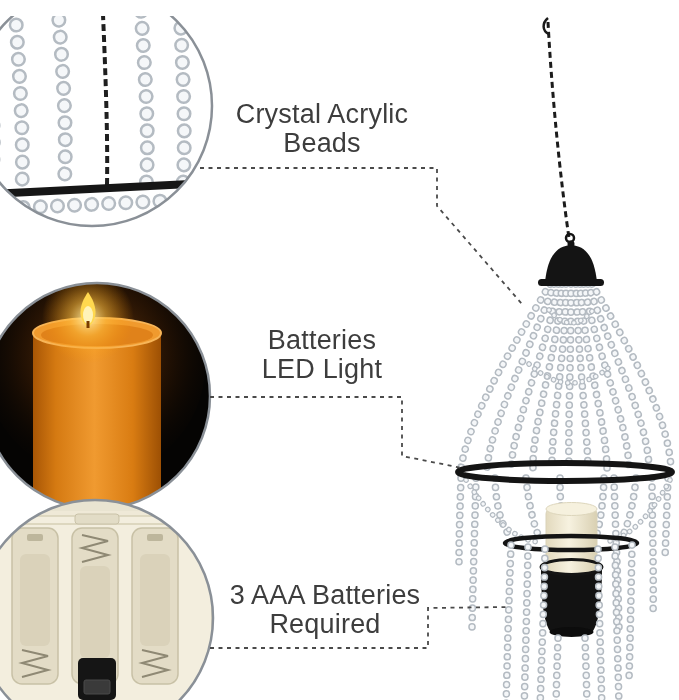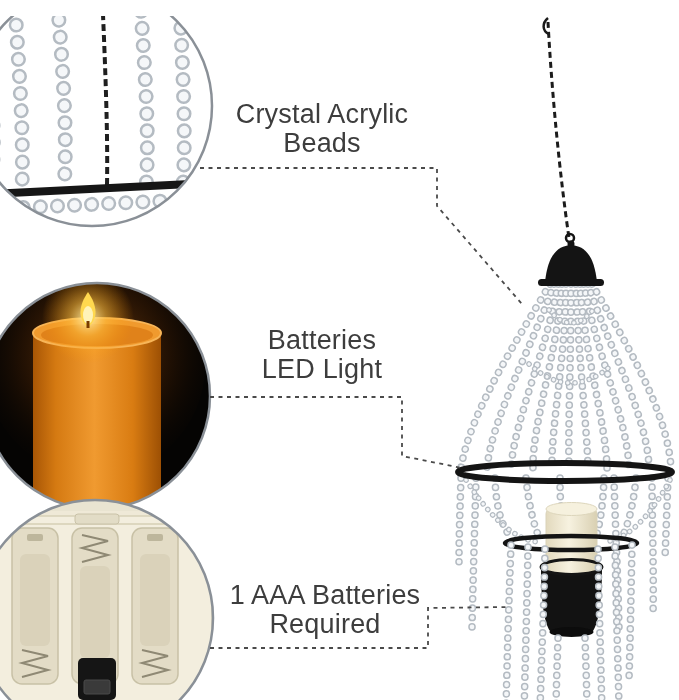--- a/index.html
+++ b/index.html
@@ -296,15 +296,15 @@
     <polyline points="210,381 402,381 402,440 462,452"></polyline>
     <polyline points="210,632 428,632 428,592 509,591"></polyline>
   </g>
 </svg>
 
 
 <div class="label label-beads">Crystal Acrylic
 Beads</div>
 <div class="label label-led">Batteries
 LED Light</div>
-<div class="label label-battery">1 AAA Batteries
+<div class="label label-battery">3 AAA Batteries
 Required</div>
 </div>
 
 </body></html>

